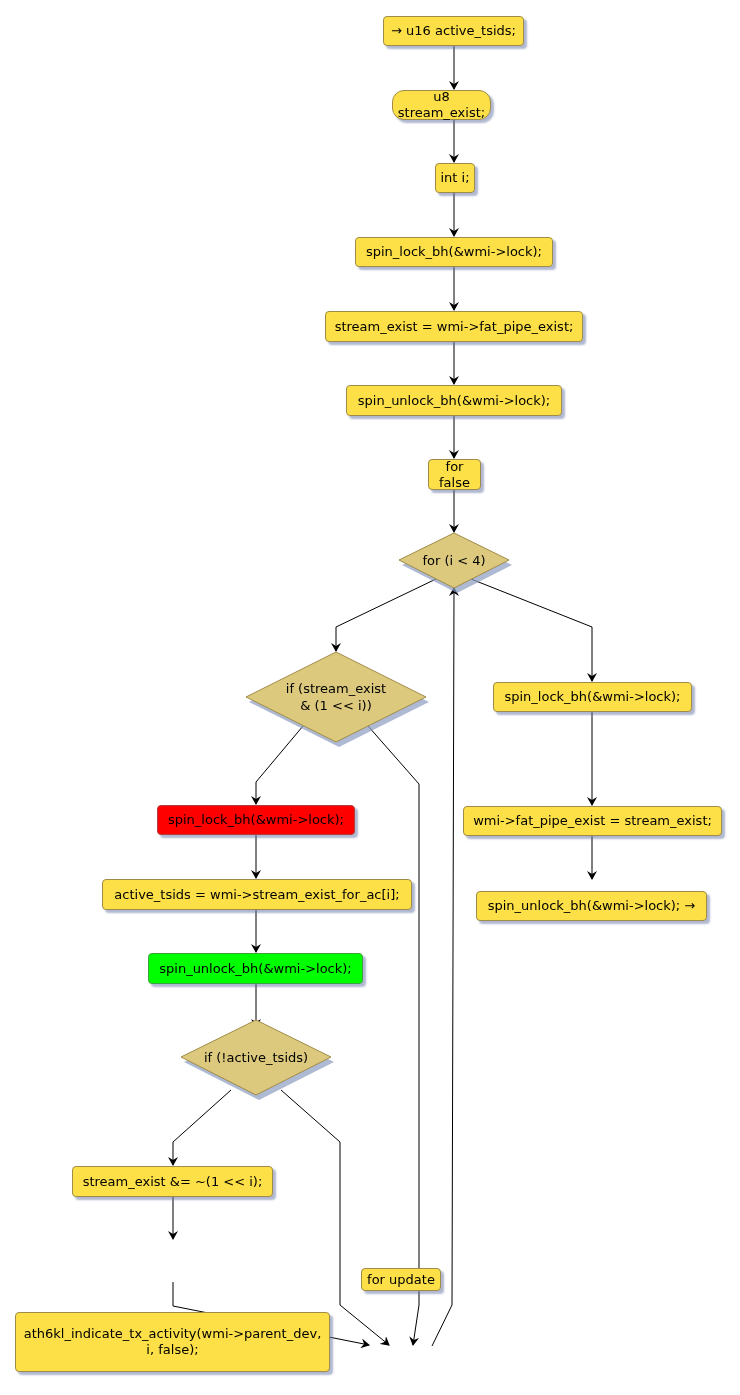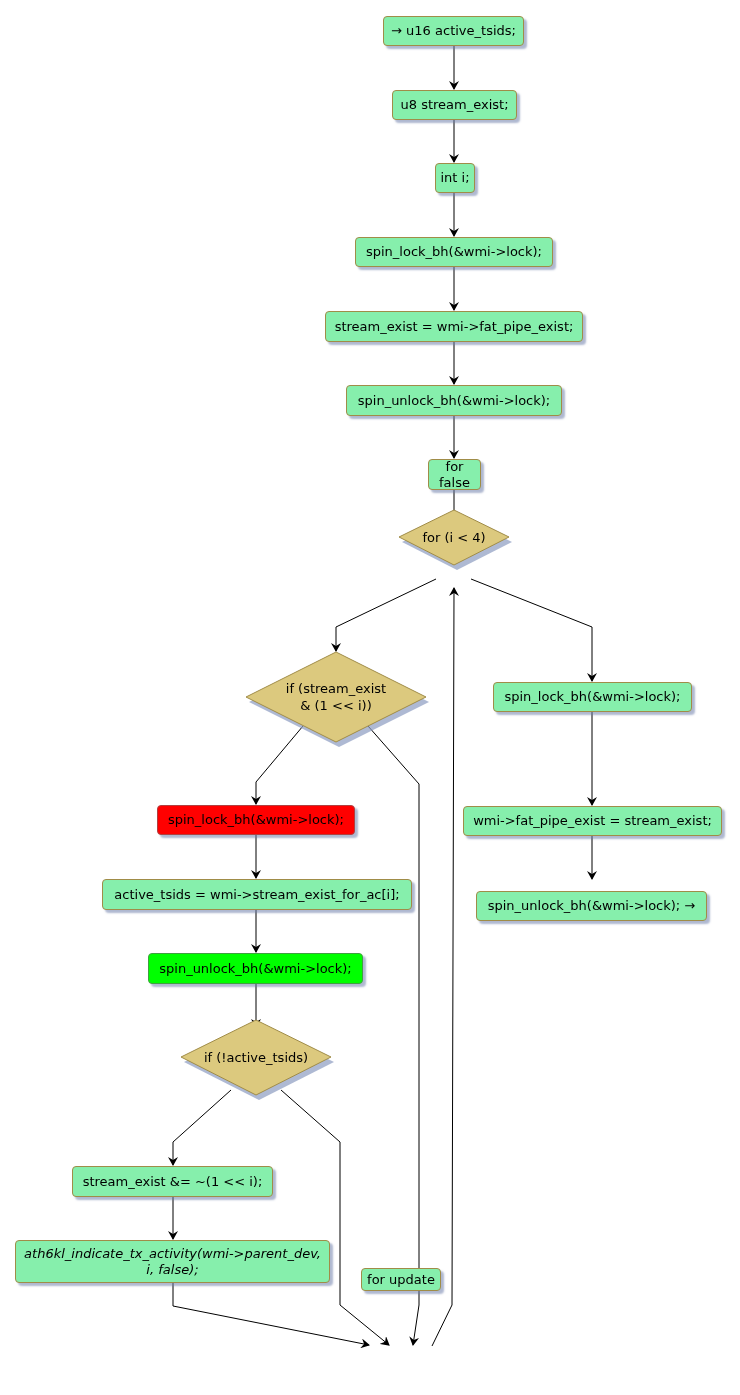--- a/index.html
+++ b/index.html
@@ -1,19 +1,19 @@
 <!DOCTYPE html>
 <html><head>
 <meta charset="utf-8">
 <style>
   html, body { margin:0; padding:0; background:#ffffff; }
   body { width:740px; height:1395px; position:relative; overflow:hidden;
          font-family:"DejaVu Sans", sans-serif; font-size:13px; color:#000; }
   #edges { position:absolute; left:0; top:0; }
-  .node { position:absolute; box-sizing:border-box; background:#86efac;
+  .node { position:absolute; box-sizing:border-box; background:#fde047;
           border:1px solid #a08c48; border-radius:4px;
           box-shadow:3px 3px 2px rgba(110,125,170,0.55);
           display:flex; align-items:center; justify-content:center;
           text-align:center; white-space:pre-line; line-height:16px; padding:0 4px; }
   .node.red { background:#ff0000; border-color:#b04040; }
   .node.green { background:#00ff00; border-color:#40a040; }
   .diamond { position:absolute; }
   .diamond svg { position:absolute; left:0; top:0; overflow:visible; }
   .diamond .lbl { position:absolute; left:0; top:0; width:100%; height:100%;
           display:flex; align-items:center; justify-content:center;
@@ -47,28 +47,28 @@
     <polyline points="256,983 256,1027" marker-end="url(#arr)"></polyline>
     <polyline points="231,1090 173,1142 173,1165" marker-end="url(#arr)"></polyline>
     <polyline points="281,1090 340,1142 340,1305 389,1345" marker-end="url(#arr)"></polyline>
     <polyline points="173,1196 173,1239" marker-end="url(#arr)"></polyline>
     <polyline points="173,1282 173,1306 369,1345" marker-end="url(#arr)"></polyline>
     <polyline points="432,1346 452,1305 454,588" marker-end="url(#arr)"></polyline>
   </g>
 </svg>
 
 <div class="node" style="left:383px;top:16px;width:141px;height:30px;">→ u16 active_tsids;</div>
-<div class="node" style="left:392px;top:90px;width:125px;height:30px;">u8 stream_exist;</div>
+<div class="node" style="left:392px;top:90px;width:99px;height:30px;border-radius:12px;">u8 stream_exist;</div>
 <div class="node" style="left:435px;top:163px;width:40px;height:30px;">int i;</div>
 <div class="node" style="left:355px;top:237px;width:198px;height:30px;">spin_lock_bh(&amp;wmi-&gt;lock);</div>
 <div class="node" style="left:325px;top:311px;width:258px;height:31px;">stream_exist = wmi-&gt;fat_pipe_exist;</div>
 <div class="node" style="left:346px;top:385px;width:216px;height:31px;">spin_unlock_bh(&amp;wmi-&gt;lock);</div>
 <div class="node" style="left:428px;top:459px;width:53px;height:31px;">for false</div>
 
-<div class="diamond" style="left:399px;top:510px;width:110px;height:55px;">
+<div class="diamond" style="left:399px;top:533px;width:110px;height:55px;">
   <svg width="110" height="55">
     <polygon points="58,5 113,32 58,60 3,32" fill="#8c9bc0" opacity="0.7"></polygon>
     <polygon points="55,0 110,27 55,55 0,27" fill="#dcc97e" stroke="#a08c48" stroke-width="1"></polygon>
   </svg>
   <div class="lbl">for (i &lt; 4)</div>
 </div>
 
 <div class="diamond" style="left:246px;top:652px;width:180px;height:90px;">
   <svg width="180" height="90">
     <polygon points="93,5 183,50 93,95 3,50" fill="#8c9bc0" opacity="0.7"></polygon>
@@ -88,16 +88,16 @@
 
 <div class="diamond" style="left:181px;top:1020px;width:150px;height:75px;">
   <svg width="150" height="75">
     <polygon points="78,5 153,42 78,80 3,42" fill="#8c9bc0" opacity="0.7"></polygon>
     <polygon points="75,0 150,37 75,75 0,37" fill="#dcc97e" stroke="#a08c48" stroke-width="1"></polygon>
   </svg>
   <div class="lbl">if (!active_tsids)</div>
 </div>
 
 <div class="node" style="left:72px;top:1166px;width:201px;height:31px;">stream_exist &amp;= ~(1 &lt;&lt; i);</div>
-<div class="node" style="left:15px;top:1240px;width:315px;height:43px;font-style:italic;">ath6kl_indicate_tx_activity(wmi-&gt;parent_dev,
+<div class="node" style="left:15px;top:1312px;width:315px;height:60px;">ath6kl_indicate_tx_activity(wmi-&gt;parent_dev,
 i, false);</div>
 
 <div class="node" style="left:361px;top:1268px;width:80px;height:23px;">for update</div>
 
 </body></html>

